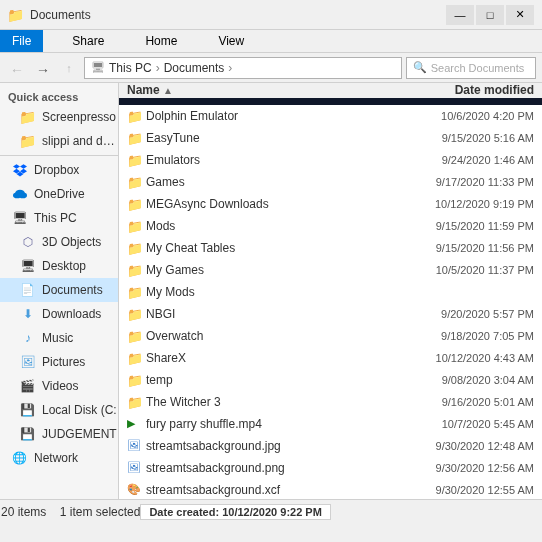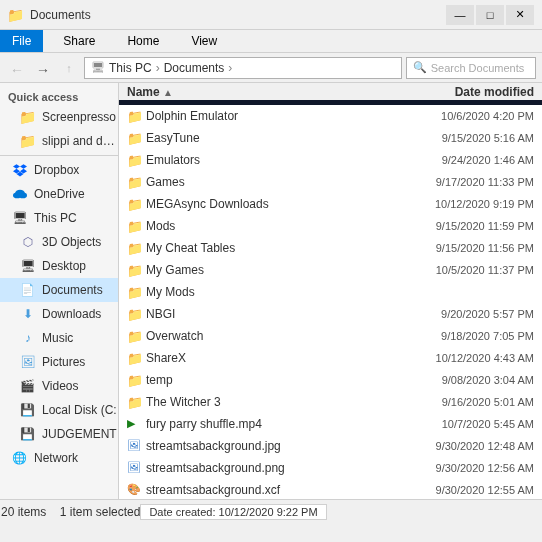--- a/index.html
+++ b/index.html
@@ -40,21 +40,21 @@
       display: flex; align-items: center; justify-content: center;
     }
 
     
     .ribbon {
       background: #f0f0f0;
       border-bottom: 1px solid #d0d0d0;
     }
     .ribbon-tabs {
       display: flex;
-      gap: 8px;
+      gap: 17px;
     }
     .ribbon-tab {
       padding: 4px 12px;
       font-size: 12px;
       cursor: pointer;
       border: none;
       background: transparent;
     }
     .ribbon-tab.active {
       background: #0078d7;
@@ -147,24 +147,24 @@
     .sidebar-label { font-size: 12px; white-space: nowrap; overflow: hidden; text-overflow: ellipsis; max-width: 100px; }
 
     
     .file-list {
       flex: 1;
       background: white;
       overflow-y: auto;
     }
     .file-list-header {
       display: flex;
-      align-items: center;
+      align-items: flex-start;
       height: 22px;
       background: #f0f0f0;
-      border-bottom: 5px solid #0f172a;
+      border-bottom: 7px solid #0f172a;
       font-size: 12px;
       font-weight: 600;
       color: #333;
     }
     .col-name { flex: 1; padding-left: 8px; }
     .col-date { width: 145px; padding-right: 8px; text-align: right; }
     .sort-arrow { font-size: 10px; color: #666; }
 
     .file-row {
       display: flex;
@@ -208,20 +208,21 @@
       justify-content: flex-start;
       font-size: 12px;
       color: #333;
     }
     .status-right {
       background: white;
       border: 1px solid #d0d0d0;
       padding: 1px 8px;
       font-size: 11px;
       color: #333;
+      font-weight: bold;
     }
 
     
     ::-webkit-scrollbar { width: 8px; }
     ::-webkit-scrollbar-track { background: #f0f0f0; }
     ::-webkit-scrollbar-thumb { background: #c0c0c0; border-radius: 2px; }
 
     .quick-access-label {
       font-size: 11px;
       color: #555;

